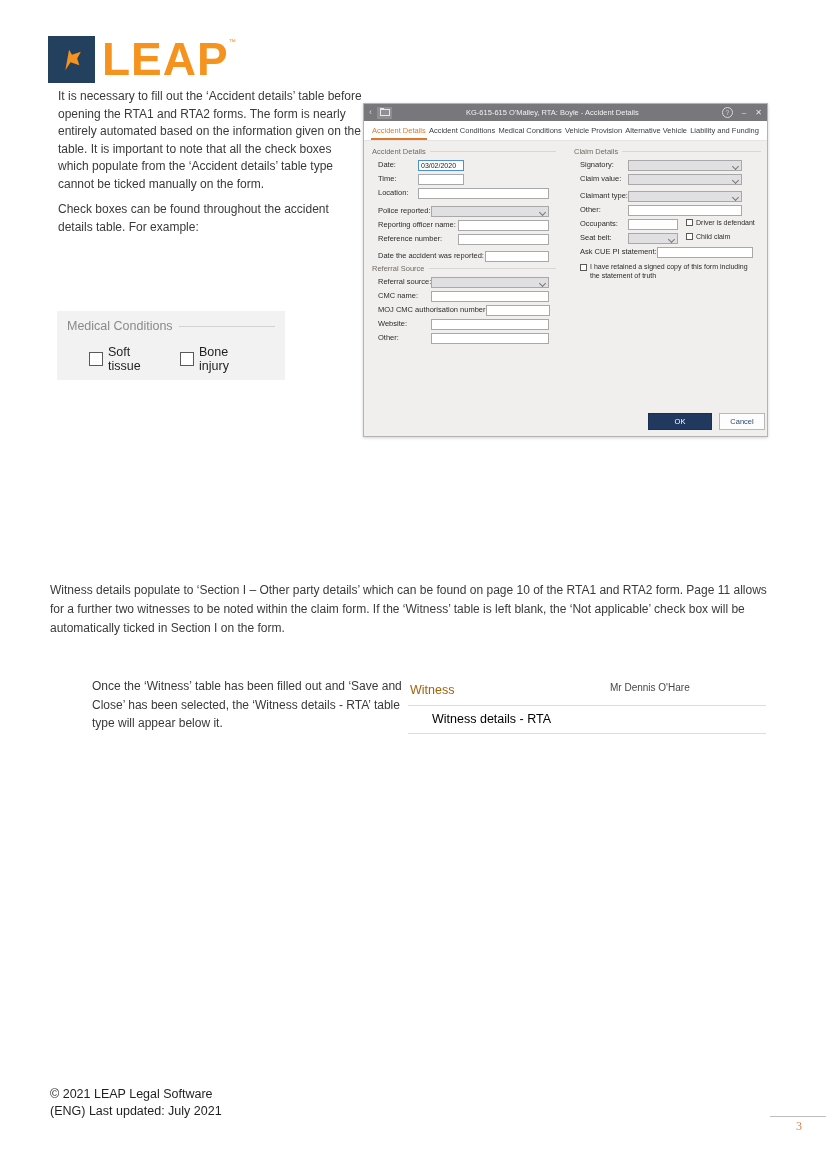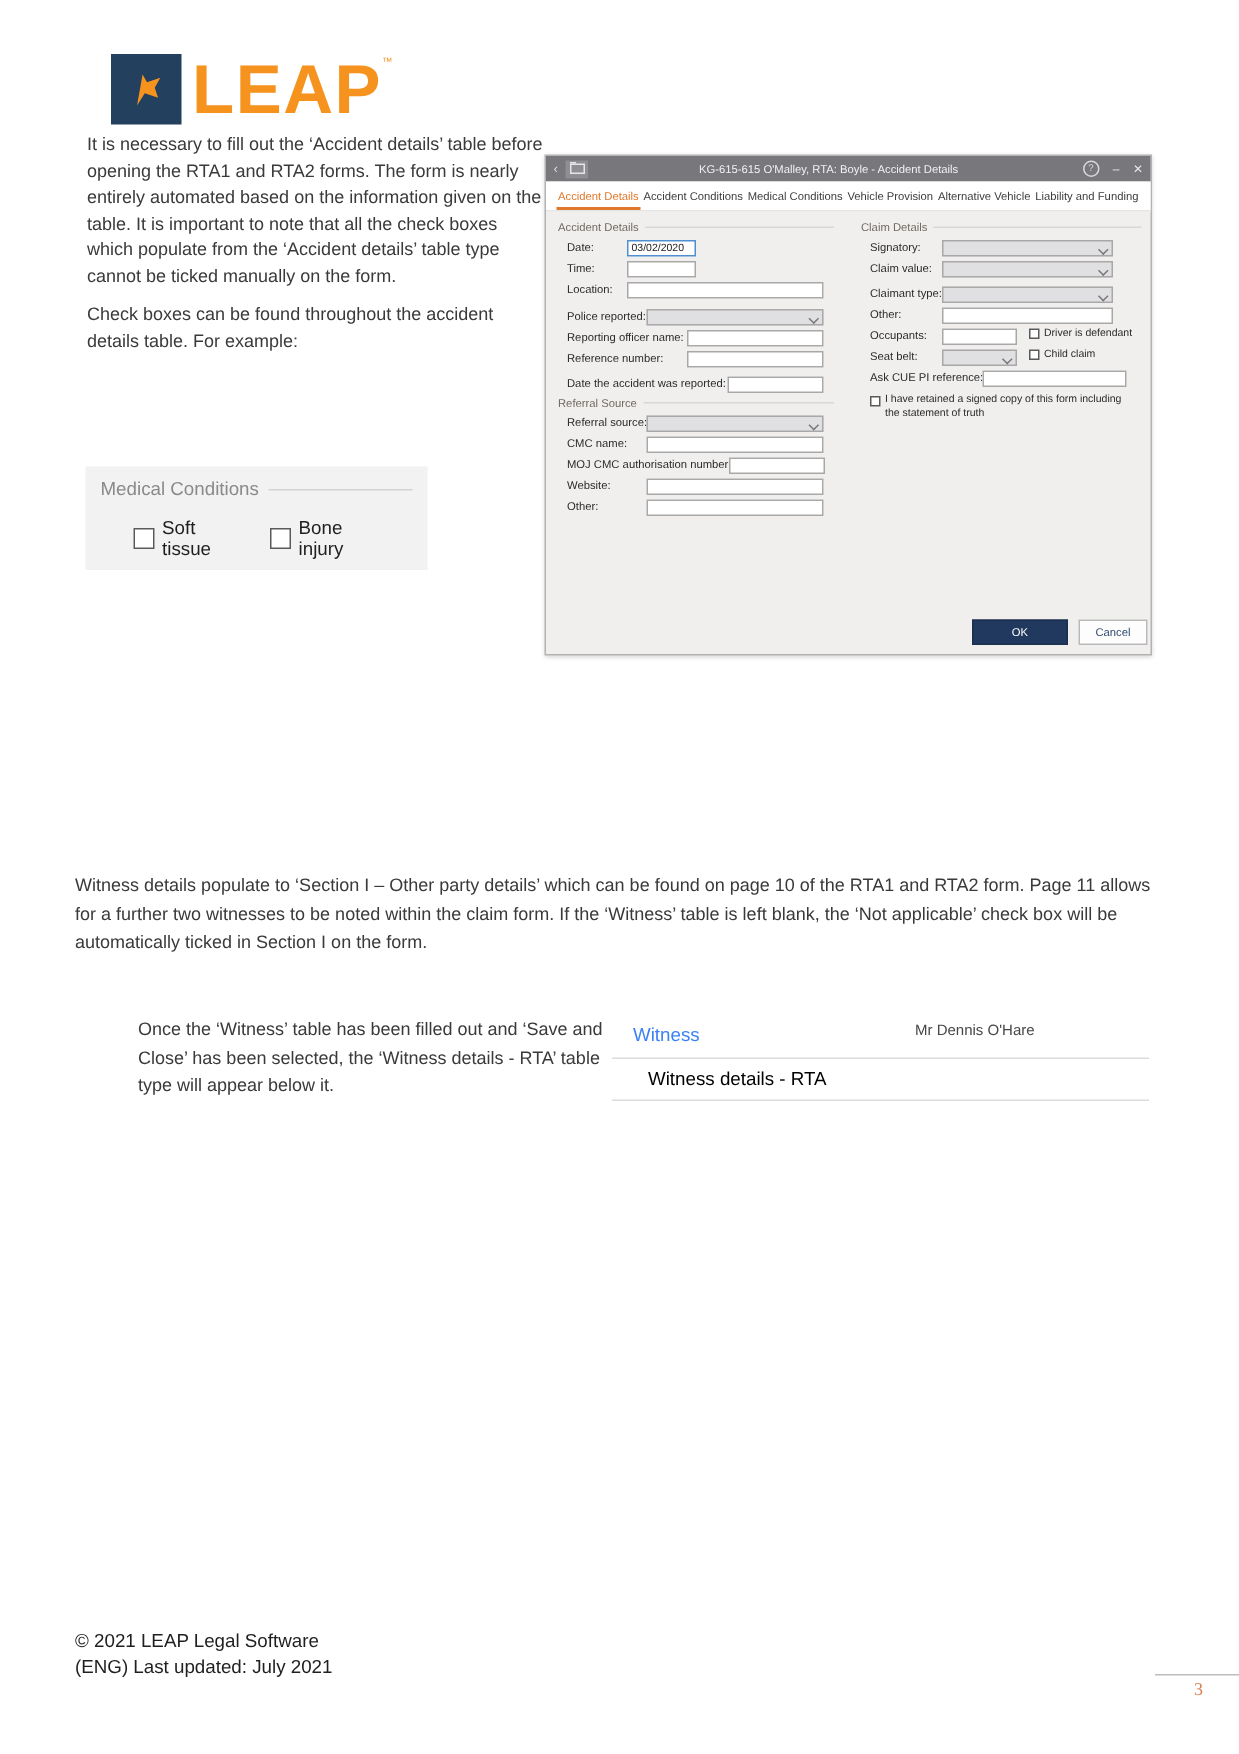--- a/index.html
+++ b/index.html
@@ -1,21 +1,21 @@
 <!DOCTYPE html>
 <html><head>
 <meta charset="utf-8">
 <style>
   html,body{margin:0;padding:0;background:#ffffff;}
   .page{
     position:relative;width:826px;height:1169px;background:#ffffff;overflow:hidden;
     font-family:"Liberation Sans","DejaVu Sans",sans-serif;color:#3a3a3a;
   }
   
-  .logo{position:absolute;left:48px;top:36px;display:flex;align-items:flex-start;margin-left:26px;}
+  .logo{position:absolute;left:48px;top:36px;display:flex;align-items:flex-start;}
   .logo-box{width:47px;height:47px;background:#23405F;display:flex;align-items:center;justify-content:center;}
   .logo-text{font-size:46px;line-height:47px;font-weight:700;color:#F6921E;letter-spacing:1px;margin-left:7px;}
   .logo-tm{font-size:7px;color:#F6921E;margin-top:2px;}
   
   .intro{position:absolute;left:58px;top:88px;width:304px;font-size:12px;line-height:17.5px;color:#3a3a3a;}
   .intro p{margin:0;}
   .intro p + p{margin-top:8px;}
   
   .medbox{position:absolute;left:57px;top:311px;width:228px;height:69px;background:#f2f2f2;box-sizing:border-box;padding:8px 10px;}
   .medhead{display:flex;align-items:center;}
@@ -66,21 +66,21 @@
   .retained .cb{margin-top:1px;}
   .retained .txt{font-size:7px;line-height:8.5px;color:#2b2b2b;}
   .btn-ok{position:absolute;left:284px;top:272px;width:64px;height:17px;background:#21395E;border:1px solid #1b3050;color:#fff;font-size:7.5px;text-align:center;line-height:16px;box-sizing:border-box;}
   .btn-cancel{position:absolute;left:355px;top:272px;width:46px;height:17px;background:#fdfdfd;border:1px solid #b8b8b8;color:#2c4770;font-size:7.5px;text-align:center;line-height:16px;box-sizing:border-box;}
   
   .w-head{position:absolute;left:50px;top:533px;font-size:20.5px;font-weight:500;color:#2E5FA3;margin:0;}
   .w-para{position:absolute;left:50px;top:581px;width:730px;font-size:12px;line-height:19px;color:#3a3a3a;margin:0;}
   .w-caption{position:absolute;left:58px;top:677px;width:320px;font-size:12px;line-height:18.5px;color:#3a3a3a;margin-left:34px;}
   .wtable{position:absolute;left:408px;top:678px;width:358px;}
   .wrow{position:relative;height:27px;border-bottom:1px solid #dcdcdc;}
-  .wlabel{position:absolute;left:2px;top:5px;font-size:12.5px;color:#3b82f6;margin-left:12px;}
+  .wlabel{position:absolute;left:2px;top:5px;font-size:12.5px;color:#a16207;}
   .wvalue{position:absolute;left:202px;top:4px;font-size:10px;color:#474747;}
   .wsub{position:absolute;left:24px;top:6px;font-size:12.5px;color:#000000;}
   
   .footer{position:absolute;left:50px;top:1086px;font-size:12.5px;line-height:17px;color:#1f1f1f;}
   .pgline{position:absolute;left:770px;top:1116px;width:56px;height:1px;background:#bcbcbc;}
   .pgnum{position:absolute;left:789px;top:1119px;width:20px;text-align:center;font-size:12px;color:#D8814F;font-family:"Liberation Serif","DejaVu Serif",serif;}
 </style>
 </head>
 <body>
 
@@ -251,21 +251,21 @@
             <span class="flabel lw48">Seat belt:</span>
             <span class="fdrop w50">
                 <span class="chev"></span>
               </span>
             <span class="cbgap">
               <span class="cb"></span>
               <span class="cbl">Child claim</span>
             </span>
           </div>
           <div class="frow">
-            <span class="flabel">Ask CUE PI reference:</span>
+            <span class="flabel">Ask CUE PI statement:</span>
             <input class="fin w96 mla" readonly="" style="">
           </div>
           <div class="retained">
             <span class="cb"></span>
             <span class="txt">I have retained a signed copy of this form including the statement of truth</span>
           </div>
         </div>
       </div>
 
       <div class="btn-ok">OK</div>

